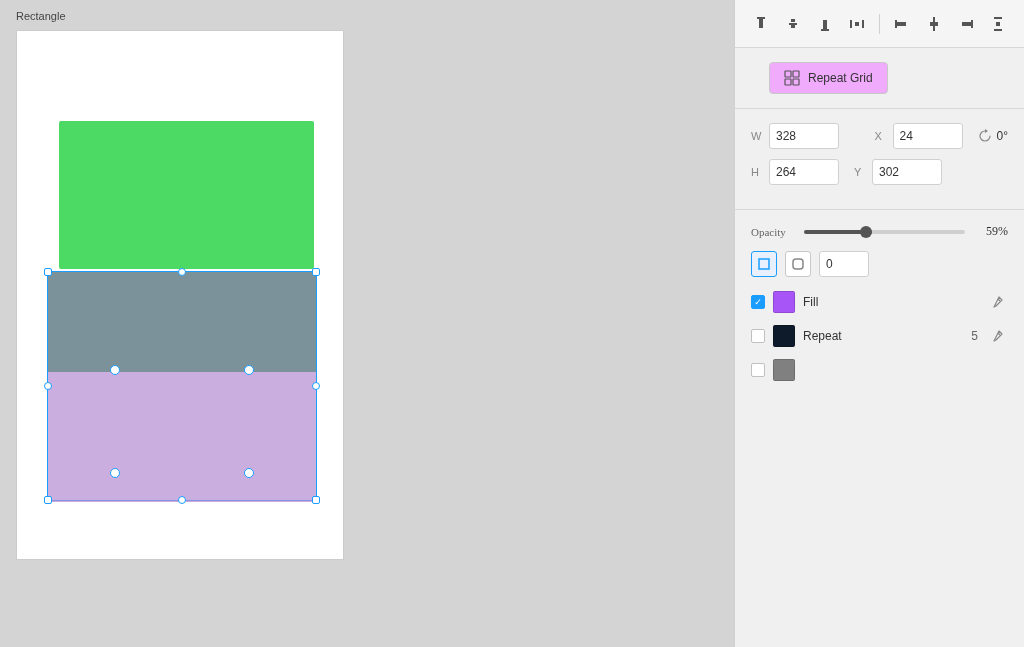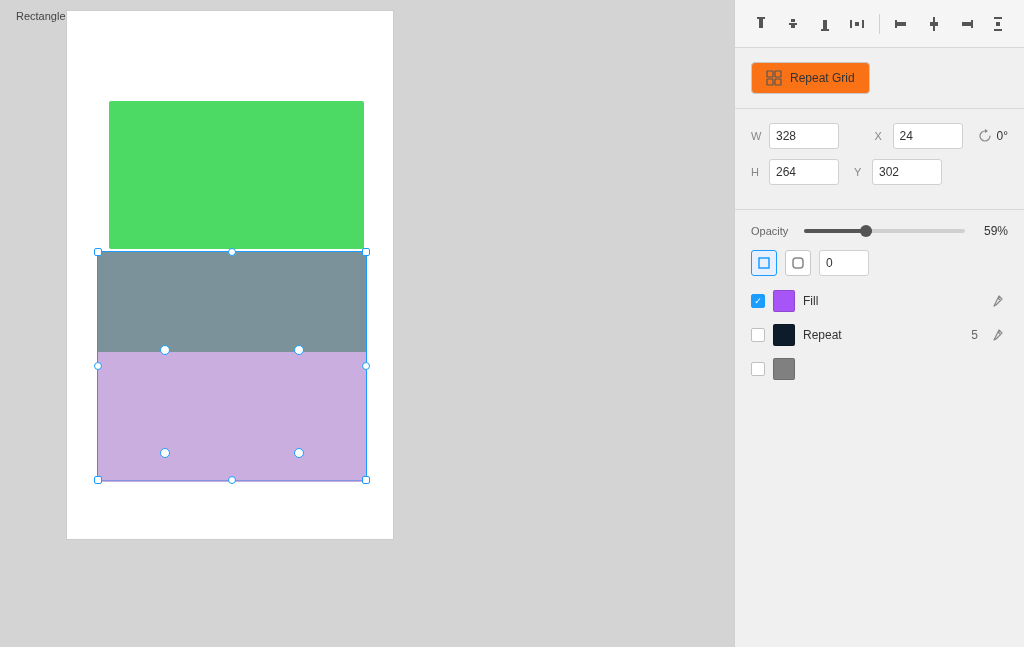--- a/index.html
+++ b/index.html
@@ -13,21 +13,21 @@
       font-size: 12px;
       color: #333;
     }
 
     
     .canvas-area {
       flex: 1;
       background: #d4d4d4;
       position: relative;
       display: flex;
-      flex-direction: row;
+      flex-direction: column;
       padding: 10px 16px;
     }
 
     .layer-label {
       font-size: 11px;
       color: #444;
       margin-bottom: 8px;
     }
 
     .canvas-frame {
@@ -154,27 +154,28 @@
     .repeat-grid-section {
       padding: 14px 16px;
       border-bottom: 1px solid #d8d8d8;
     }
 
     .repeat-grid-btn {
       display: flex;
       align-items: center;
       gap: 8px;
       padding: 7px 14px;
-      background: #f97316;
+      background: #f0abfc;
       border: 1px solid #c8c8c8;
       border-radius: 4px;
       cursor: pointer;
       font-size: 12px;
       color: #333;
       width: auto;
+      margin-left: 18px;
     }
 
     
     .properties {
       padding: 14px 16px;
       border-bottom: 1px solid #d8d8d8;
     }
 
     .prop-row {
       display: flex;
@@ -223,20 +224,21 @@
       letter-spacing: 0.8px;
       text-transform: uppercase;
       margin-bottom: 12px;
     }
 
     .opacity-row {
       display: flex;
       align-items: center;
       gap: 8px;
       margin-bottom: 12px;
+      font-family: Liberation Serif, serif;
     }
 
     .opacity-label {
       font-size: 11px;
       color: #666;
       width: 45px;
     }
 
     .opacity-slider-wrap {
       flex: 1;

